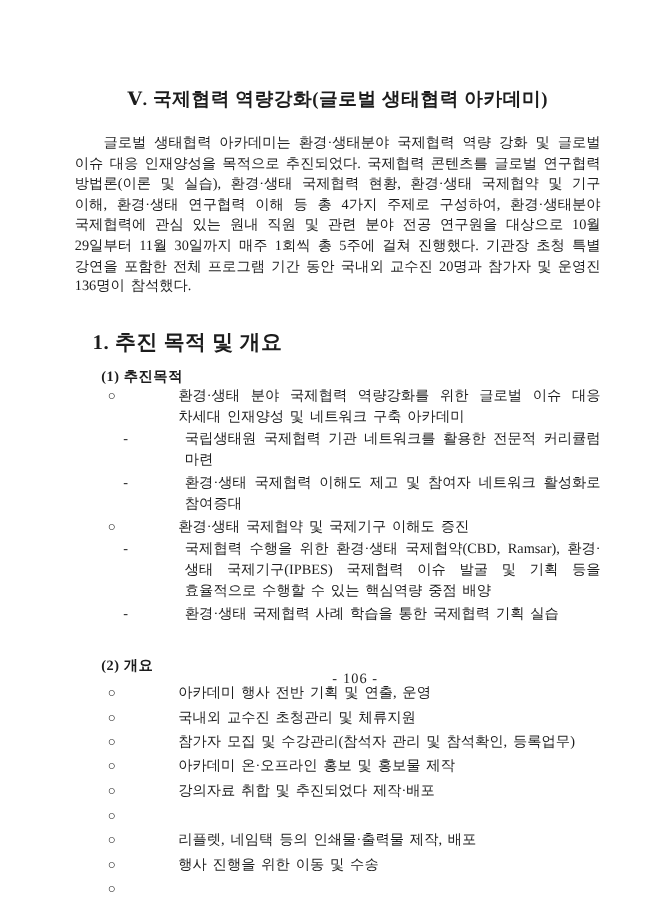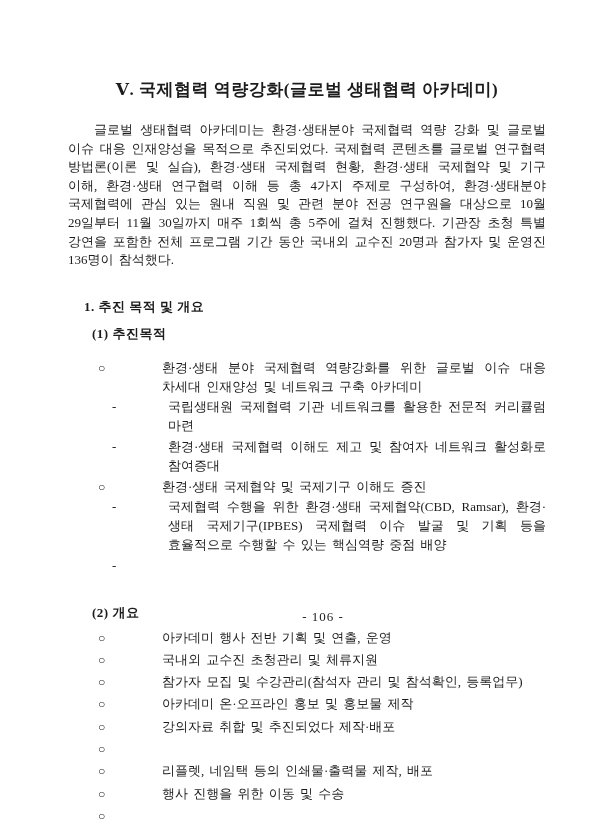--- a/index.html
+++ b/index.html
@@ -35,26 +35,26 @@
     margin: 0 0 28px 0;
     font-size: 13px;
     line-height: 18.6px;
     text-align: justify;
     text-indent: 26px;
     word-break: keep-all;
     word-spacing: 2px;
   }
   .sec-heading {
     margin: 0 0 9px 16px;
-    font-size: 13px;
+    font-size: 19px;
     font-weight: bold;
     letter-spacing: 0.5px;
   }
   .sub-heading {
-    margin: 0 0 16px 24px;
+    margin: 0 0 0 24px;
     font-size: 13px;
     font-weight: bold;
     letter-spacing: 0.5px;
   }
   .sub2-heading {
     margin: 28px 0 7px 24px;
   }
   .list {
     margin: 0;
   }
@@ -124,20 +124,21 @@
     <div class="li lvl1">
       <span class="marker">○</span>
       <span class="txt">환경·생태 국제협약 및 국제기구 이해도 증진</span>
     </div>
     <div class="li lvl2">
       <span class="marker">-</span>
       <span class="txt">국제협력 수행을 위한 환경·생태 국제협약(CBD, Ramsar), 환경·생태 국제기구(IPBES) 국제협력 이슈 발굴 및 기획 등을 효율적으로 수행할 수 있는 핵심역량 중점 배양</span>
     </div>
     <div class="li lvl2">
       <span class="marker">-</span>
+      <span class="txt">환경·생태 국제협력 사례 학습을 통한 국제협력 기획 실습</span>
     </div>
   </div>
 
   <h3 class="sub-heading sub2-heading">(2) 개요</h3>
 
   <div class="list list2">
     <div class="li lvl1">
       <span class="marker">○</span>
       <span class="txt">아카데미 행사 전반 기획 및 연출, 운영</span>
     </div>

